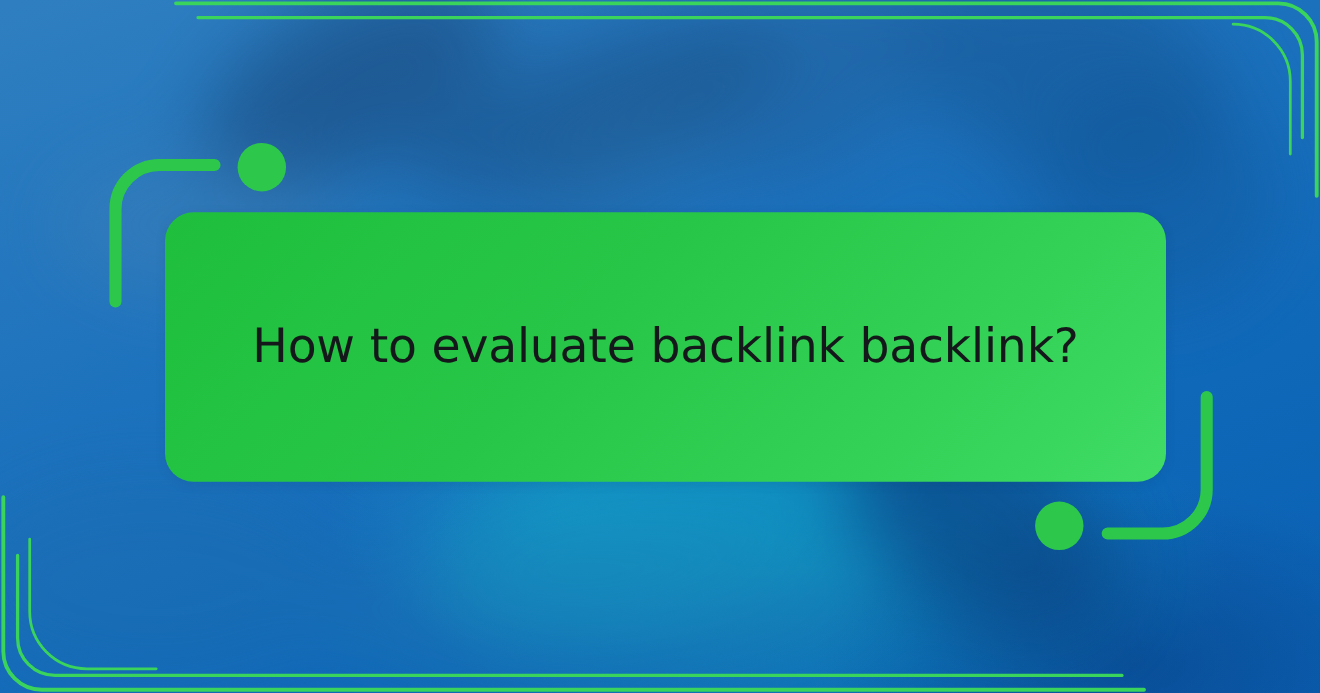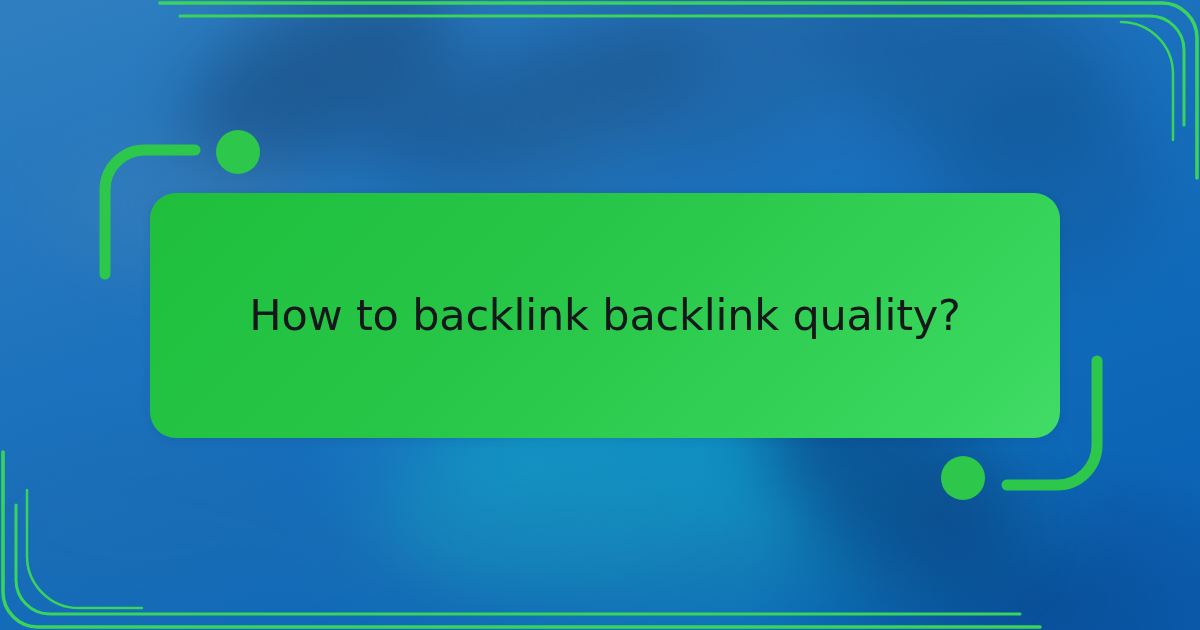--- a/index.html
+++ b/index.html
@@ -146,16 +146,16 @@
   <div class="elbow elbow-br">
     <svg width="120" height="145" viewBox="0 0 120 145" fill="none">
       <path d="M111 9 V 93 A 40 40 0 0 1 71 133 H 21" stroke="#2dc84b" stroke-width="11" fill="none" stroke-linecap="round"></path>
     </svg>
   </div>
 
   <div class="dot dot-tl"></div>
   <div class="dot dot-br"></div>
 
   <div class="card">
-    <div class="card-title">How to backlink backlink quality?</div>
+    <div class="card-title">How to evaluate backlink backlink?</div>
   </div>
 
 </div>
 
 </body></html>

